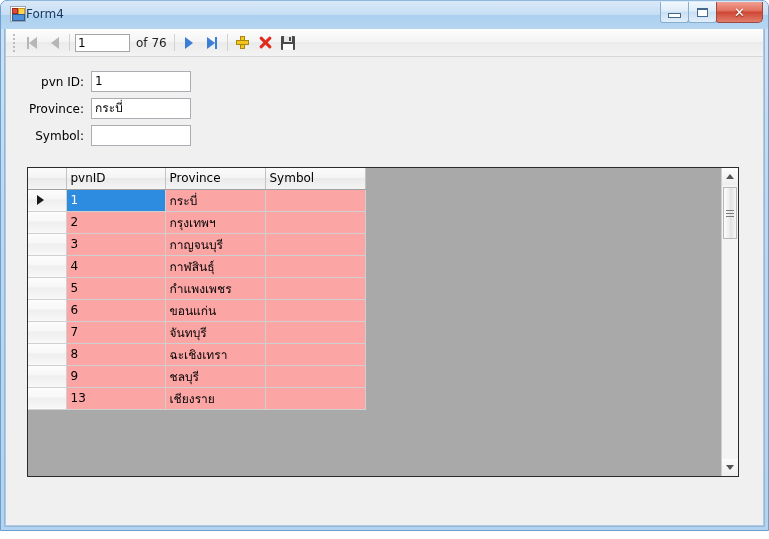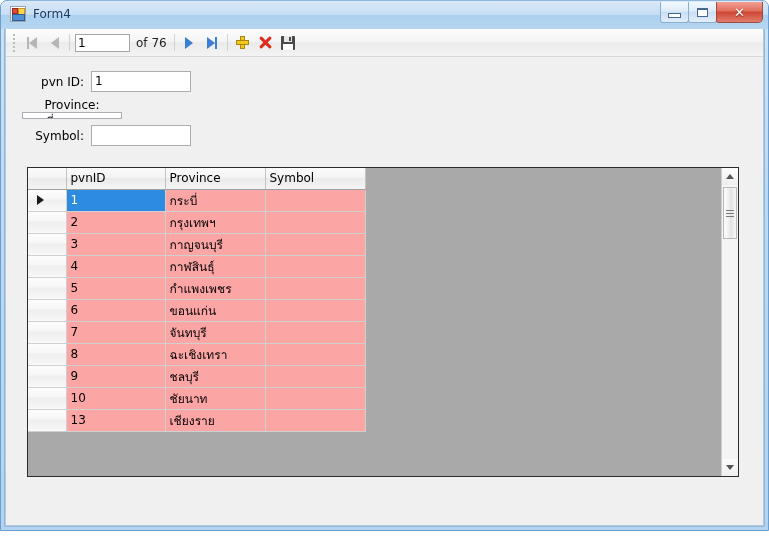--- a/index.html
+++ b/index.html
@@ -53,21 +53,20 @@
     box-sizing: border-box;
     border-radius: 6px 6px 0 0;
     background: linear-gradient(to bottom, #d9e9f8 0%, #c7def4 48%, #abd0ef 50%, #b6d6f1 100%);
     overflow: hidden;
   }
   #title-left {
     position: absolute;
     left: 9px; top: 5px;
     display: flex;
     align-items: center;
-    gap: 7px;
   }
   .app-icon {
     position: relative;
     width: 16px;
     height: 16px;
     background: linear-gradient(to bottom, #fdfdfd, #e8e8e8);
     border: 1px solid #9aa4ae;
     box-sizing: border-box;
   }
   .app-icon .sq {
@@ -538,21 +537,21 @@
             <span class="label"></span>
         </span>
       </span>
     </div>
 
     <div class="field-row" style="left:16px; top:42px;">
       <span class="field-label">pvn ID:</span>
       <span class="field-input">1</span>
     </div>
 
-    <div class="field-row" style="left:16px; top:69px;flex-direction:column;">
+    <div class="field-row" style="left:16px; top:69px;">
       <span class="field-label">Province:</span>
       <span class="field-input">กระบี่</span>
     </div>
 
     <div class="field-row" style="left:16px; top:96px;">
       <span class="field-label">Symbol:</span>
       <span class="field-input"></span>
     </div>
 
     <div id="grid">
@@ -618,26 +617,20 @@
                 <td class="col-sym"></td>
               </tr>
               <tr>
                 <td class="rowhdr col-rowhdr"></td>
                 <td class="col-id cell-id">9</td>
                 <td class="col-prov cell-thai">ชลบุรี</td>
                 <td class="col-sym"></td>
               </tr>
               <tr>
                 <td class="rowhdr col-rowhdr"></td>
-                <td class="col-id cell-id">10</td>
-                <td class="col-prov cell-thai">ชัยนาท</td>
-                <td class="col-sym"></td>
-              </tr>
-              <tr>
-                <td class="rowhdr col-rowhdr"></td>
                 <td class="col-id cell-id">13</td>
                 <td class="col-prov cell-thai">เชียงราย</td>
                 <td class="col-sym"></td>
               </tr>
             </tbody>
         </table>
       </div>
 
       <div id="vscroll">
         <div class="sb-arrow up">

